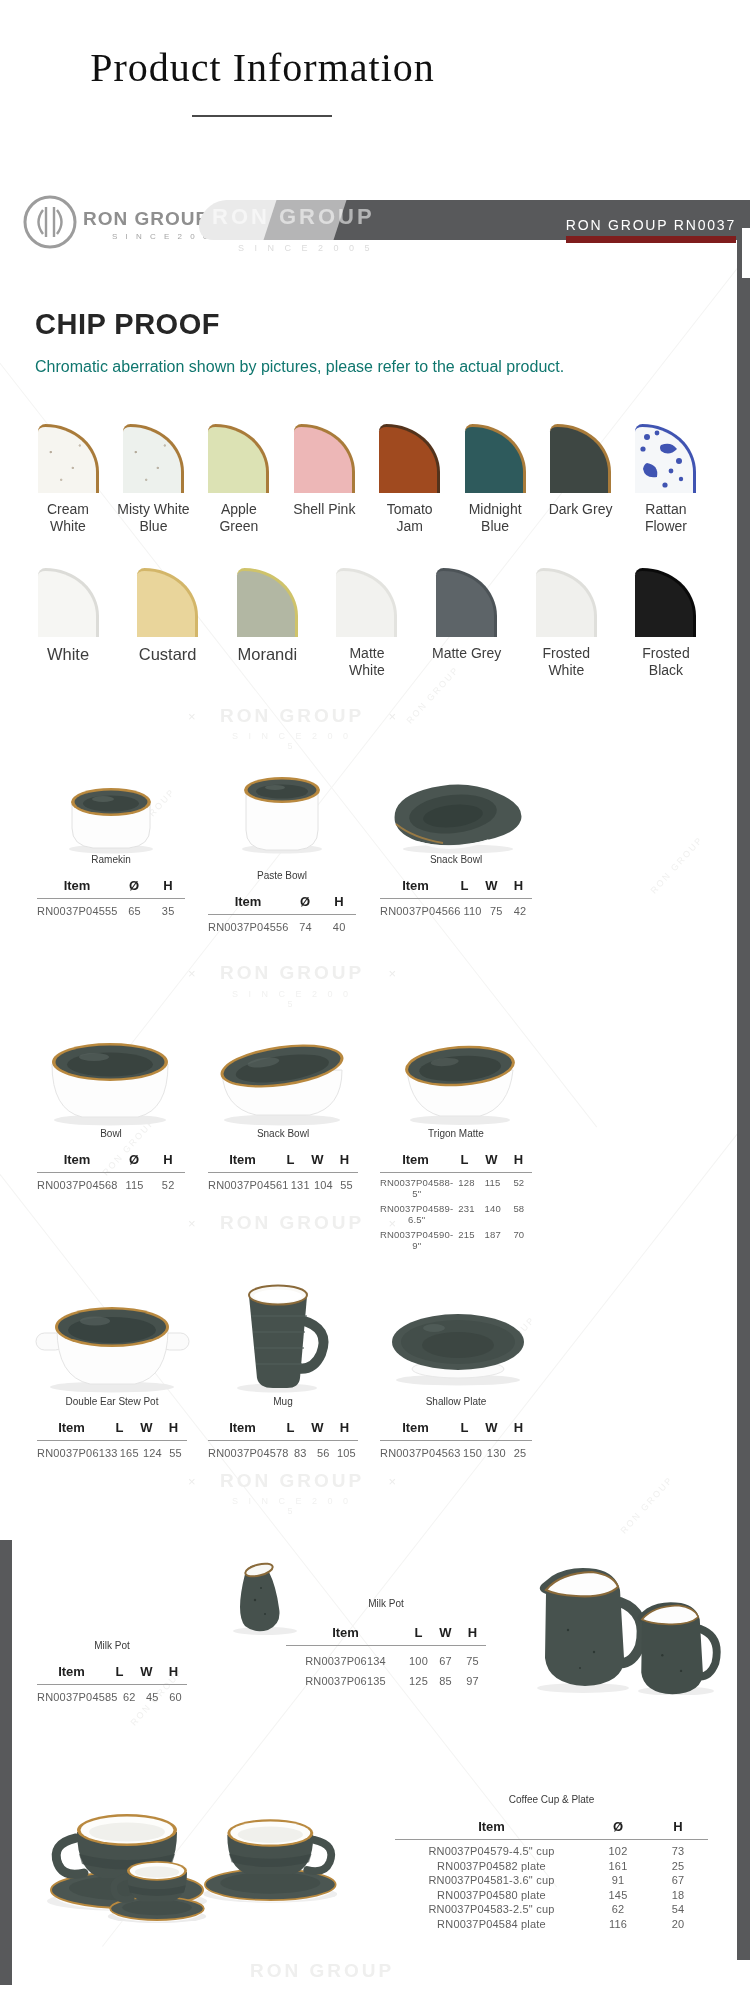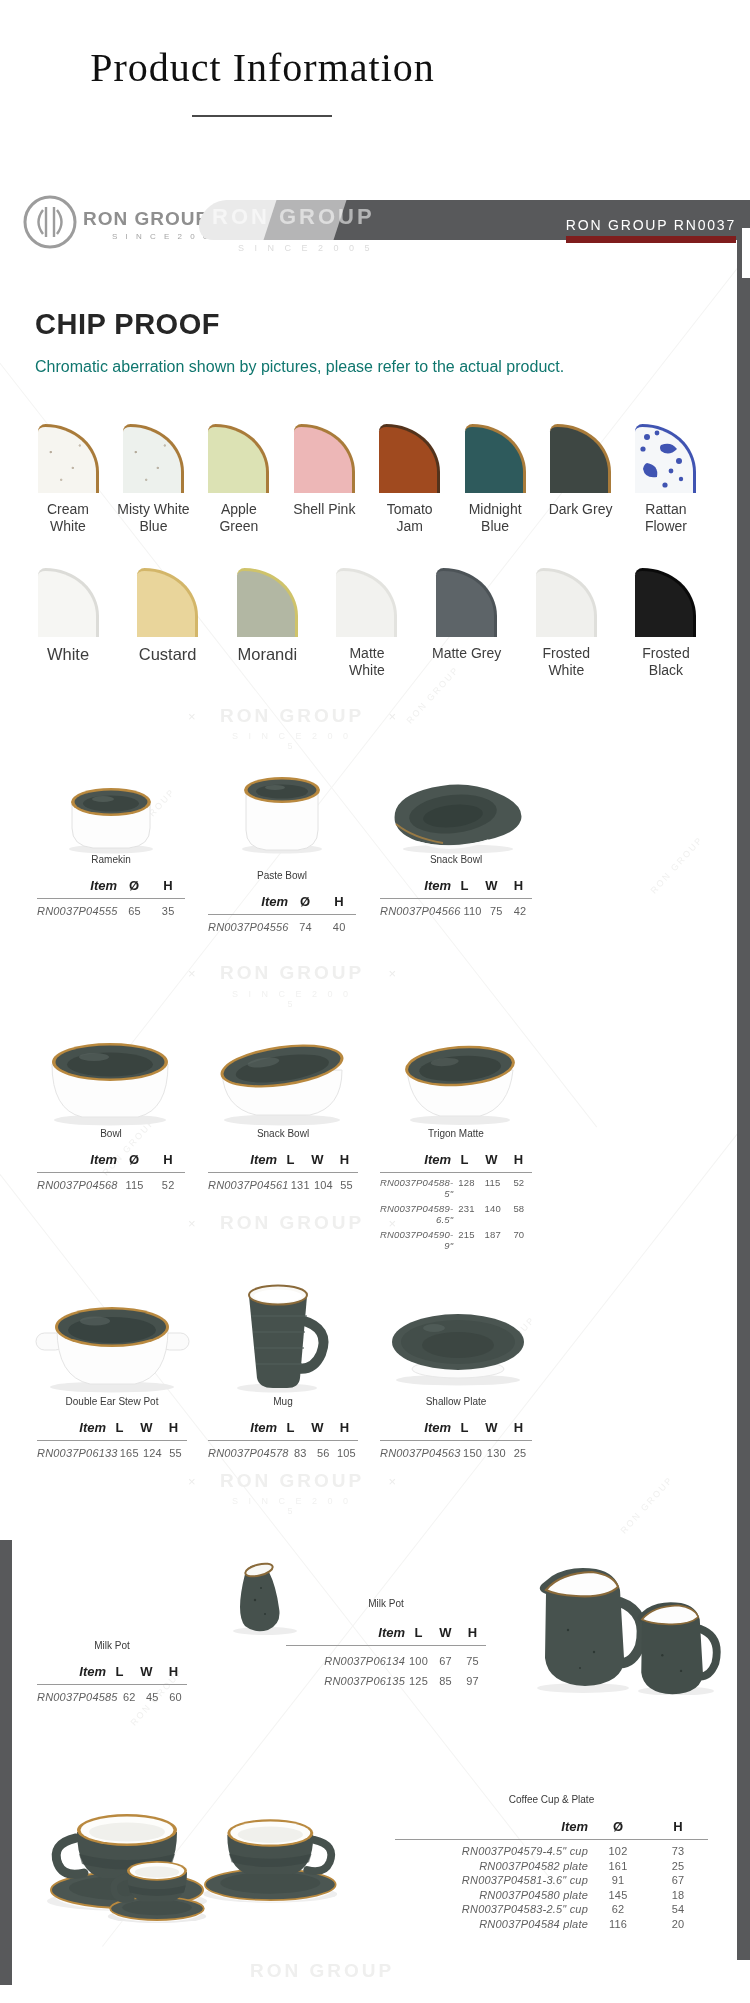--- a/index.html
+++ b/index.html
@@ -39,21 +39,21 @@
       radial-gradient(circle at 72% 28%, rgba(110,85,55,.35) 0 .8px, transparent 1.6px);}
   .swatch-label{margin-top:8px;font-size:14px;line-height:1.18;color:#3d3d3d;}
   .swatch-label.big{font-size:16.5px;}
   
   .pcard{position:absolute;}
   .pname{font-size:10px;color:#393939;text-align:center;}
   .ptable{margin-top:13px;}
   .trow{display:flex;align-items:baseline;}
   .thead{font-weight:bold;color:#1f1f1f;font-size:13px;border-bottom:1.5px solid #9a9a9a;padding-bottom:5px;}
   .tdata{padding-top:6px;font-size:11px;color:#5f5f5f;letter-spacing:.2px;}
-  .c-item{flex:1;text-align:right;font-style:italic;}
+  .c-item{flex:1;text-align:center;}
   .c-dim{width:27px;text-align:center;}
   .c-dim3{width:34px;text-align:center;}
   .c-dimw{width:60px;text-align:center;}
   .tsmall .tdata{font-size:9.5px;padding-top:4px;}
   .coffee .tdata{padding-top:3.5px;font-size:11px;line-height:11px;}
   .img-box{position:absolute;display:flex;align-items:flex-end;justify-content:center;}
   
   .wm{position:absolute;left:188px;width:208px;display:flex;justify-content:space-between;align-items:center;
       color:#efefee;}
   .wm .wm-text{font-size:19px;font-weight:bold;letter-spacing:3px;}

